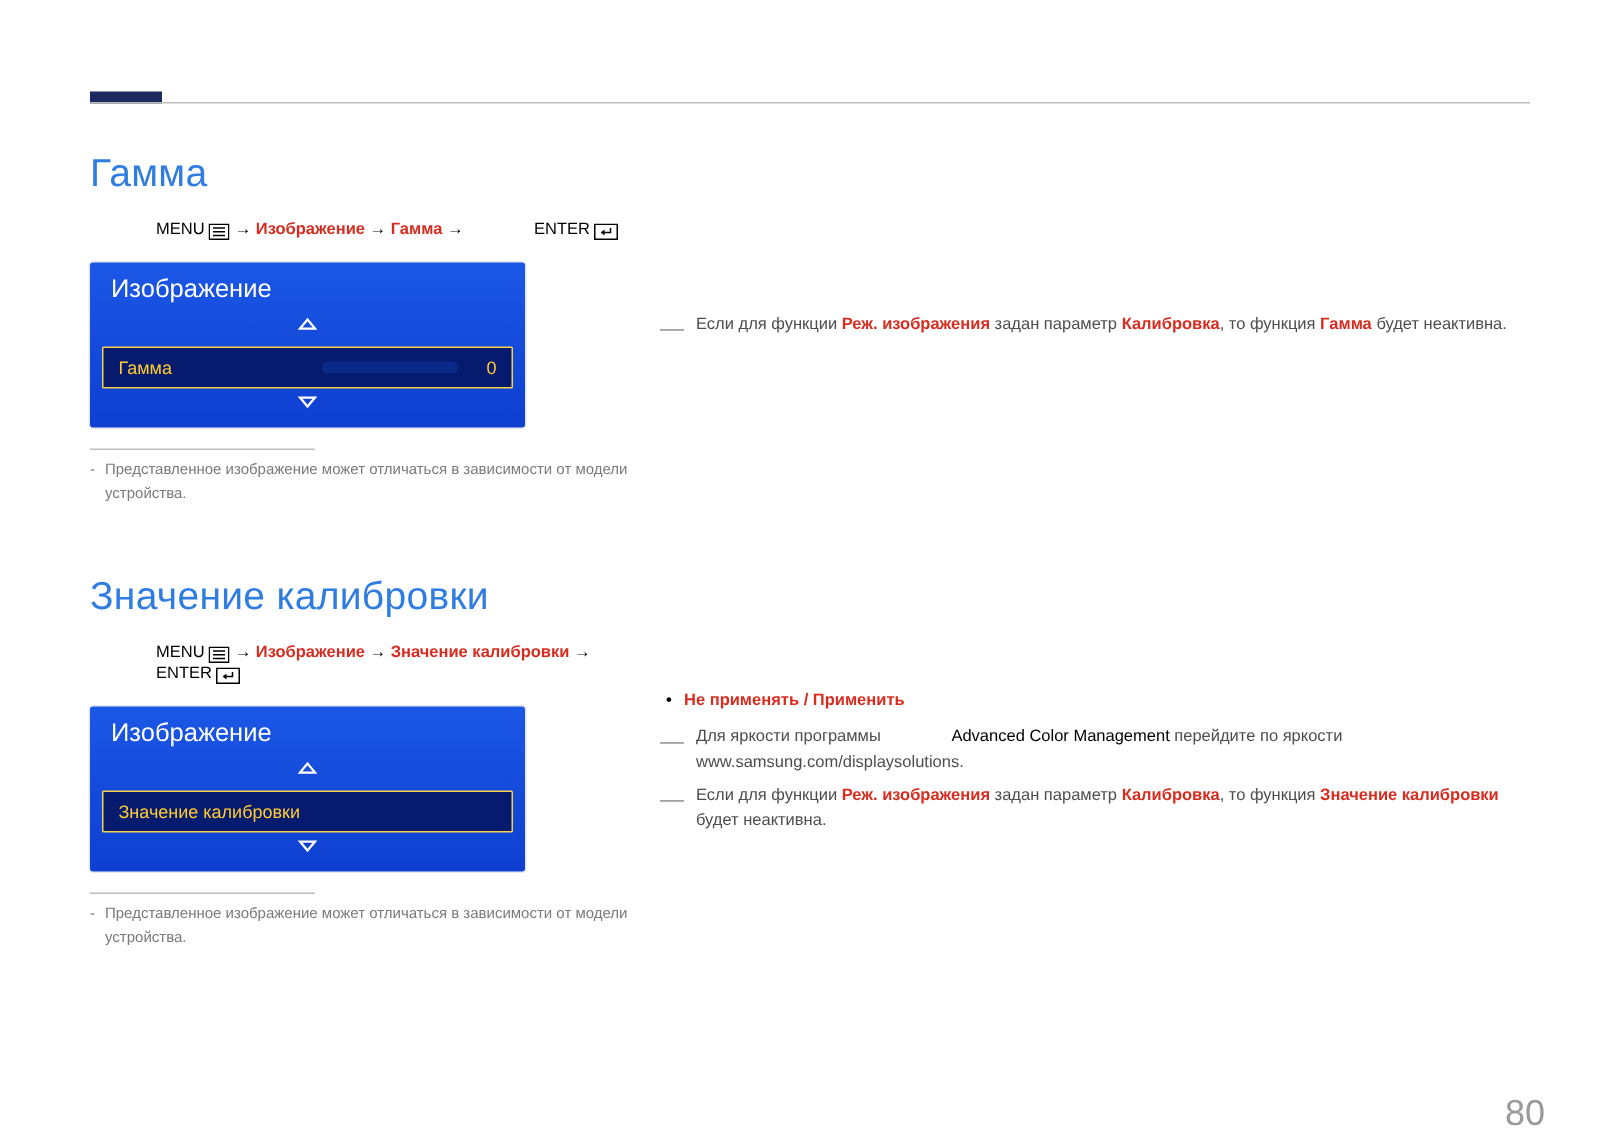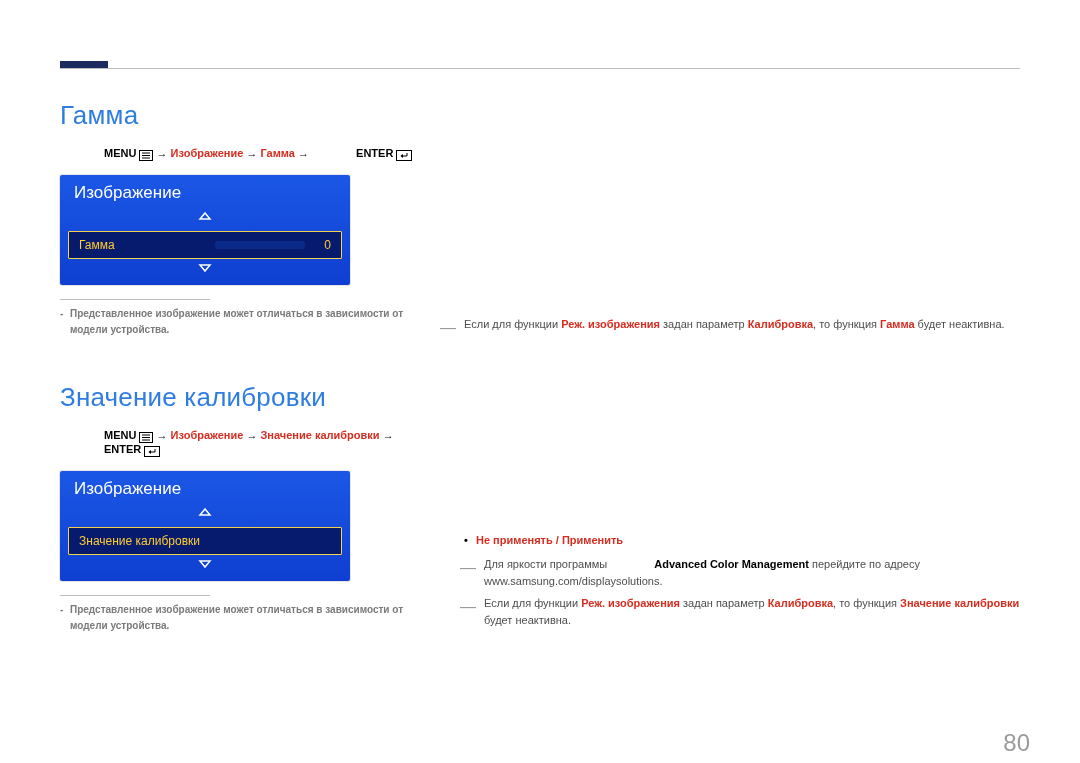--- a/index.html
+++ b/index.html
@@ -36,21 +36,21 @@
     top: 100px;
     left: 60px;
     right: 60px;
     bottom: 40px;
     display: flex;
     flex-direction: column;
   }
   .row {
     display: flex;
     flex-direction: row;
-    align-items: flex-end;
+    align-items: center;
   }
   .left-col {
     width: 380px;
     flex-shrink: 0;
     padding-right: 20px;
     box-sizing: border-box;
   }
   .right-col {
     flex: 1;
     font-size: 11px;
@@ -140,41 +140,40 @@
     border-top: 1px solid #bdbdbd;
     margin-top: 14px;
     margin-bottom: 6px;
   }
   .caption {
     font-size: 10px;
     color: #7a7a7a;
     line-height: 1.6;
     position: relative;
     padding-left: 10px;
-    font-weight: bold;
   }
   .caption::before {
     content: "-";
     position: absolute;
     left: 0;
     top: 0;
   }
   .note-line {
     position: relative;
     padding-left: 24px;
     margin-bottom: 4px;
   }
   .note-line .dash {
     position: absolute;
     left: 0;
     top: -1px;
     font-size: 16px;
     color: #999;
   }
-  .bold { font-weight: 700; color: #000; padding-left: 44px; }
+  .bold { font-weight: 400; color: #000; padding-left: 44px; }
   .red-accent { color: #d62d20; font-weight: 700; }
   .bullet {
     position: relative;
     padding-left: 16px;
     margin: 4px 0 6px 0;
     font-weight: 700;
   }
   .bullet::before {
     content: "•";
     position: absolute;
@@ -255,21 +254,21 @@
       </div>
 
       <div class="right-col">
         <div class="note-line">
           <span class="dash">―</span>
           <span>Если для функции </span><span class="red-accent">Реж. изображения</span><span> задан параметр </span><span class="red-accent">Калибровка</span><span>, то функция </span><span class="red-accent">Гамма</span><span> будет неактивна.</span>
         </div>
       </div>
     </div>
 
-    <div class="row" style="margin-top:44px;gap:20px;">
+    <div class="row" style="margin-top:44px;">
       <div class="left-col">
         <h1 class="section-title">Значение калибровки</h1>
 
         <div class="menu-path">
           <span class="bold">MENU</span>
           <span class="icon">
             <svg class="inline-ico" width="14" height="11">
                 <rect x="0.5" y="0.5" width="13" height="10" fill="none" stroke="#000" stroke-width="1"></rect>
                 <line x1="3" y1="3" x2="11" y2="3" stroke="#000"></line>
                 <line x1="3" y1="5.5" x2="11" y2="5.5" stroke="#000"></line>
@@ -312,21 +311,21 @@
         <div class="caption-rule"></div>
         <div class="caption">Представленное изображение может отличаться в зависимости от модели устройства.</div>
       </div>
 
       <div class="right-col">
         <div class="bullet">
           <span class="red-accent">Не применять / Применить</span>
         </div>
         <div class="note-line">
           <span class="dash">―</span>
-          <span>Для яркости программы </span><span class="bold">Advanced Color Management</span><span> перейдите по адресу </span><span>www.samsung.com/displaysolutions.</span>
+          <span>Для яркости программы </span><span class="bold">Advanced Color Management</span><span> перейдите по яркости </span><span>www.samsung.com/displaysolutions.</span>
         </div>
         <div class="note-line">
           <span class="dash">―</span>
           <span>Если для функции </span><span class="red-accent">Реж. изображения</span><span> задан параметр </span><span class="red-accent">Калибровка</span><span>, то функция </span><span class="red-accent">Значение калибровки</span><span> будет неактивна.</span>
         </div>
       </div>
     </div>
 
   </div>
 

